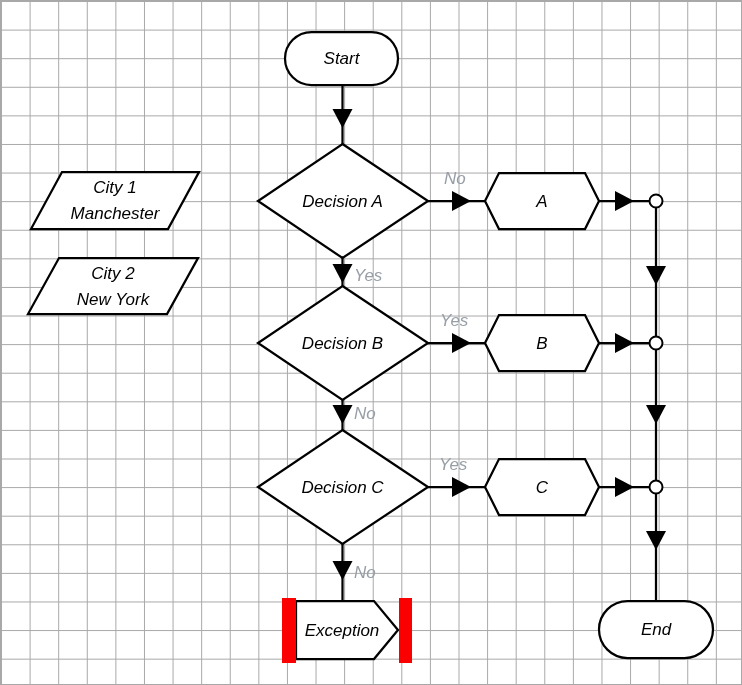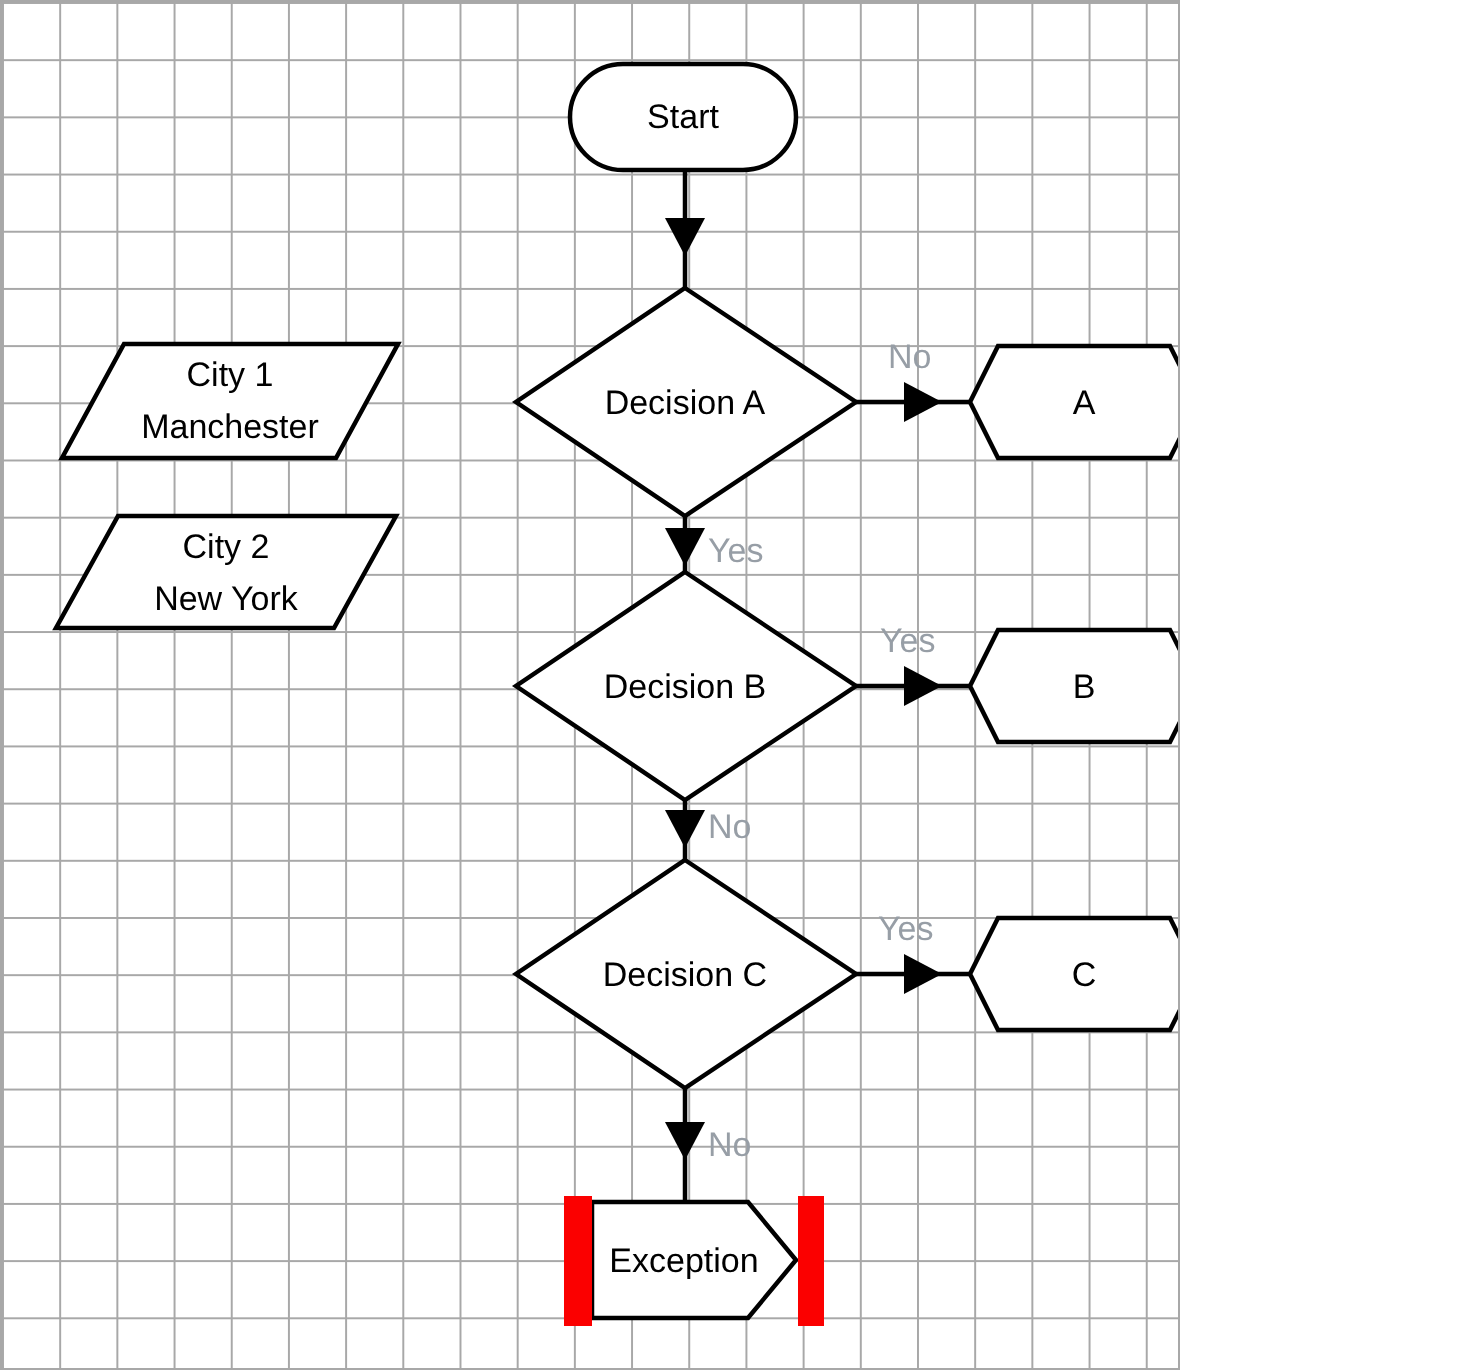--- a/index.html
+++ b/index.html
@@ -1,26 +1,27 @@
 <!DOCTYPE html>
 <html><head>
 <meta charset="utf-8">
 <style>
   html,body{margin:0;padding:0;background:#fff;}
   .canvas{
     position:relative;
-    width:590px;height:685px;
+    width:742px;height:685px;
     box-sizing:border-box;
     background-color:#ffffff;
     background-image:
       linear-gradient(to right,#a8a8a8 1px,transparent 1px),
       linear-gradient(to bottom,#a8a8a8 1px,transparent 1px);
     background-size:28.6px 28.6px;
     border:1px solid #a8a8a8;
     overflow:hidden;
+    font-style:italic;
   }
   svg{position:absolute;left:0;top:0;}
   svg text{
     font-family:"Liberation Sans", sans-serif;
     font-size:17px;
   }
   .shape{fill:#ffffff;stroke:#000000;stroke-width:2.25;stroke-linejoin:miter;}
   .conn{stroke:#000000;stroke-width:2.25;fill:none;}
   .arrow{fill:#000000;stroke:none;}
   .node-circle{fill:#ffffff;stroke:#000000;stroke-width:2;}

